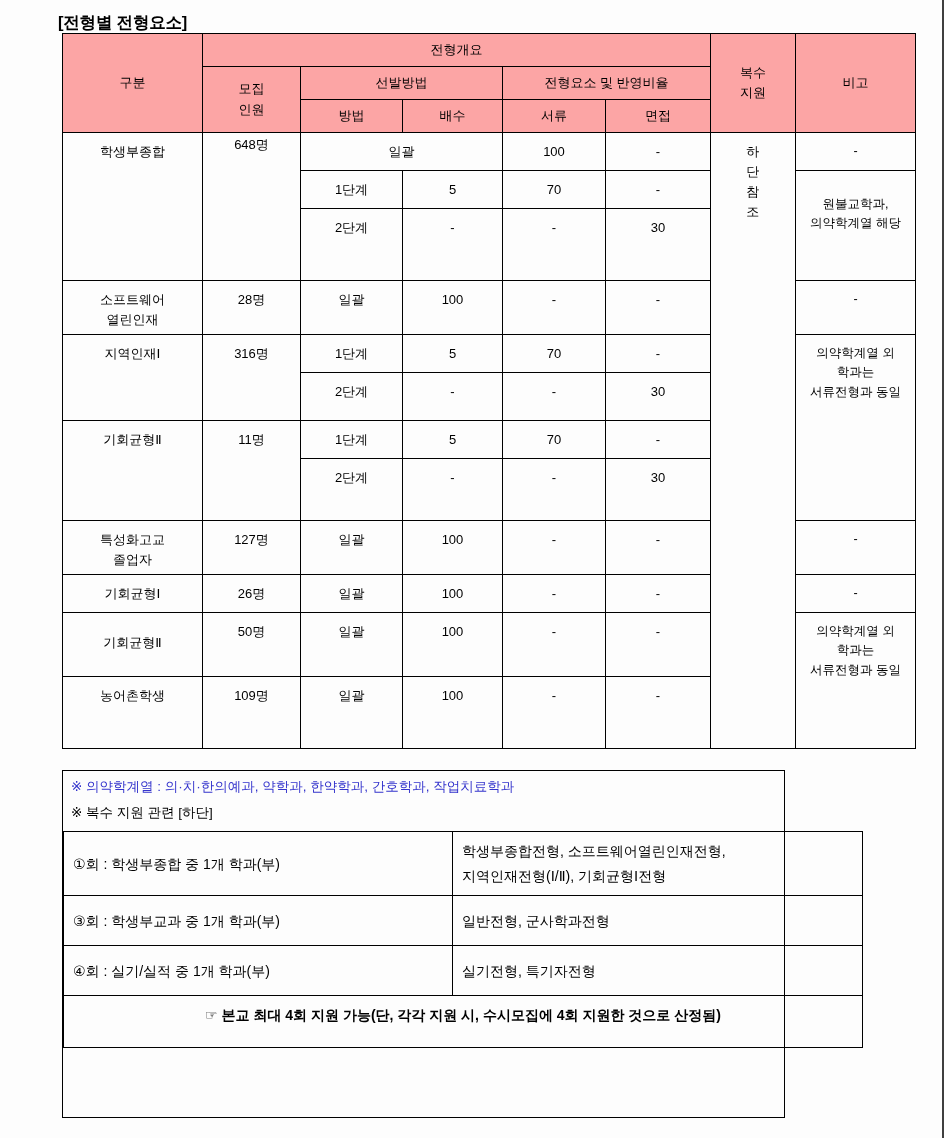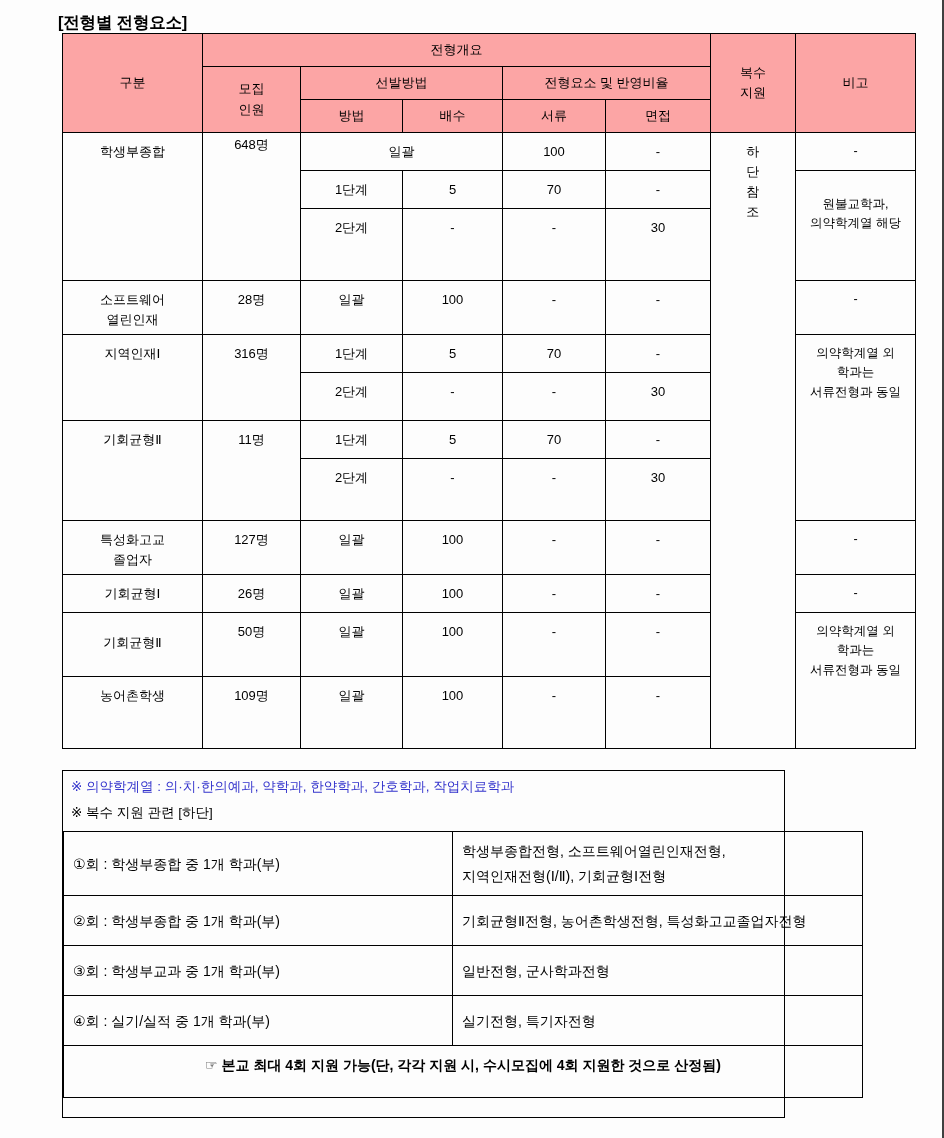--- a/index.html
+++ b/index.html
@@ -281,26 +281,20 @@
     <table class="sub-table">
       <tbody id="sub-body">
           <tr style="height: 62px;">
             <td class="sub-left">①회 : 학생부종합 중 1개 학과(부)</td>
             <td>
               <div>학생부종합전형, 소프트웨어열린인재전형,</div>
               <div>지역인재전형(Ⅰ/Ⅱ), 기회균형Ⅰ전형</div>
             </td>
           </tr>
           <tr style="height: 50px;">
-            <td class="sub-left">②회 : 학생부종합 중 1개 학과(부)</td>
-            <td>
-              <div>기회균형Ⅱ전형, 농어촌학생전형, 특성화고교졸업자전형</div>
-            </td>
-          </tr>
-          <tr style="height: 50px;">
             <td class="sub-left">③회 : 학생부교과 중 1개 학과(부)</td>
             <td>
               <div>일반전형, 군사학과전형</div>
             </td>
           </tr>
           <tr style="height: 50px;">
             <td class="sub-left">④회 : 실기/실적 중 1개 학과(부)</td>
             <td>
               <div>실기전형, 특기자전형</div>
             </td>

